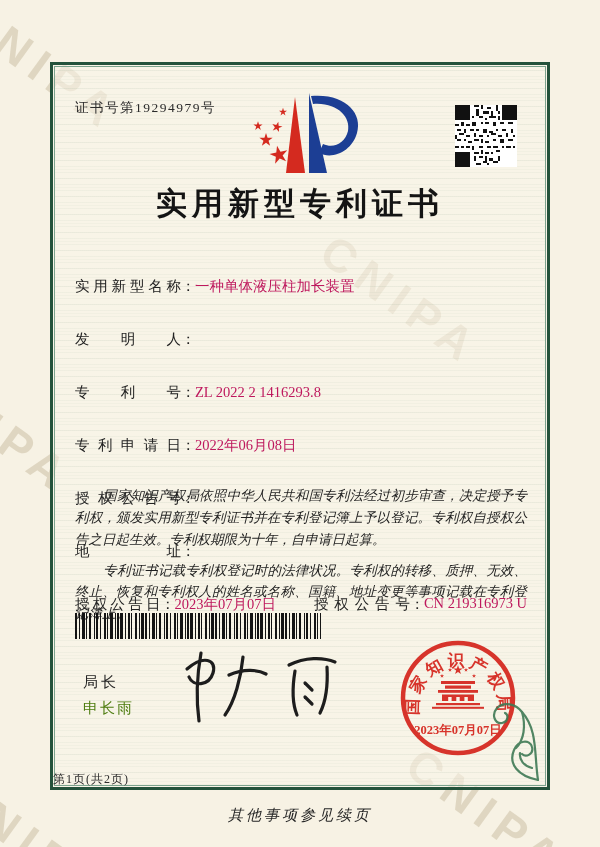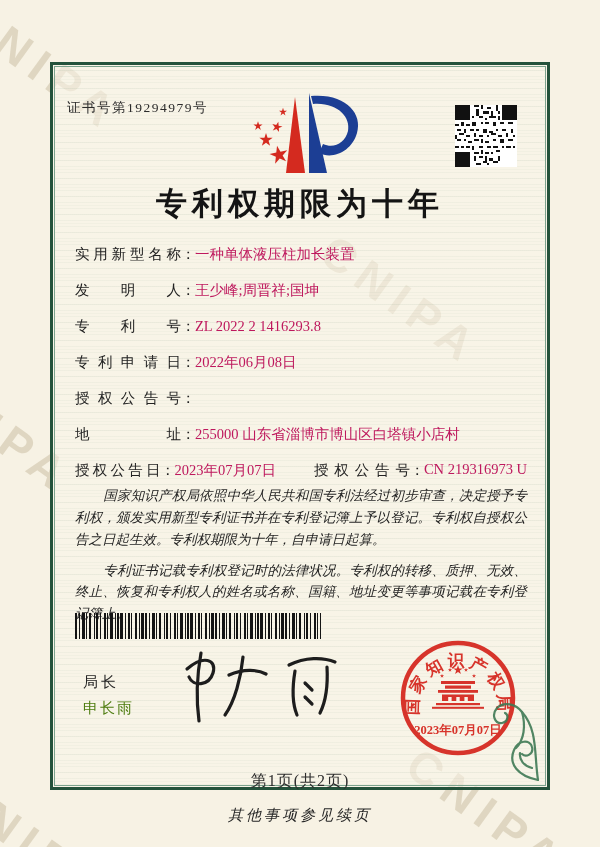--- a/index.html
+++ b/index.html
@@ -34,32 +34,32 @@
     background:rgba(250,246,234,0.55);
   }
   .frame-inner{
     position:absolute;inset:1px;
     border:1px solid #7ba28c;
     background:
       repeating-linear-gradient(0deg, rgba(110,145,120,0.06) 0 1px, rgba(0,0,0,0) 1px 6px),
       repeating-linear-gradient(0deg, rgba(0,0,0,0) 0 3px, rgba(110,145,120,0.045) 3px 4px, rgba(0,0,0,0) 4px 9px);
   }
   .cert-no{
-    position:absolute;left:14px;top:34px;
+    position:absolute;left:22px;top:34px;
     font-size:13.5px;letter-spacing:1.5px;color:#2b2b2b;
   }
   .logo{position:absolute;left:186px;top:26px;}
   .qr{position:absolute;left:402px;top:40px;}
   .doc-title{
     position:absolute;left:0;top:118px;width:100%;
     text-align:center;font-size:31px;font-weight:700;
     letter-spacing:5px;color:#141414;
   }
   .fields{position:absolute;left:22px;right:20px;top:180px;font-size:14.5px;}
-  .frow{display:flex;align-items:baseline;height:21px;margin-bottom:15px;white-space:nowrap;}
+  .frow{display:flex;align-items:baseline;height:21px;margin-bottom:15px;white-space:nowrap;margin-top:32px;}
   .flabel{
     display:inline-block;width:106px;
     text-align:justify;text-align-last:justify;
     -moz-text-align-last:justify;
   }
   .fcolon{display:inline-block;width:14px;}
   .fvalue{color:#be185d;}
   .grant-right{margin-left:38px;display:flex;align-items:flex-start;}
   .flabel.short{width:96px;}
   .paras{
@@ -79,21 +79,21 @@
     position:absolute;left:30px;top:634px;
     font-family:"Liberation Sans","DejaVu Sans",sans-serif;
     font-size:15px;font-weight:500;letter-spacing:2px;color:#4d7c0f;
   }
   .signature{position:absolute;left:118px;top:578px;}
   .seal{position:absolute;left:328px;top:556px;opacity:0.93;}
   .seal text{font-family:"Liberation Serif","DejaVu Serif",serif;}
   .ornament{position:absolute;right:3px;bottom:3px;opacity:0.9;}
   .page-info{
     position:absolute;left:0;top:706px;width:100%;
-    text-align:center;font-size:16px;letter-spacing:1px;color:#2d2d2d;
+    font-size:12px;letter-spacing:1px;color:#2d2d2d;
   }
   .continuation{
     position:absolute;z-index:1;left:0;top:806px;width:100%;
     text-align:center;font-size:15px;letter-spacing:3px;
     font-style:italic;color:#262626;
   }
 </style>
 </head>
 <body>
 
@@ -200,51 +200,49 @@
           <rect x="14" y="24" width="1" height="2"></rect>
           <rect x="16" y="25" width="2" height="1"></rect>
           <rect x="20" y="24" width="1" height="2"></rect>
         <rect x="10" y="27" width="2" height="1"></rect>
           <rect x="13" y="26" width="2" height="1"></rect>
           <rect x="15" y="27" width="1" height="1"></rect>
           <rect x="18" y="26" width="2" height="1"></rect>
       </g>
     </svg>
 
-    <div class="doc-title">专利权期限为十年</div>
+    <div class="doc-title">实用新型专利证书</div>
 
     <div class="fields">
       <div class="frow">
         <span class="flabel">实用新型名称</span>
           <span class="fcolon">：</span>
           <span class="fvalue">一种单体液压柱加长装置</span>
       </div>
       <div class="frow">
         <span class="flabel">发明人</span>
           <span class="fcolon">：</span>
-          <span class="fvalue">王少峰;周晋祥;国坤</span>
       </div>
       <div class="frow">
         <span class="flabel">专利号</span>
           <span class="fcolon">：</span>
           <span class="fvalue">ZL 2022 2 1416293.8</span>
       </div>
       <div class="frow">
         <span class="flabel">专利申请日</span>
           <span class="fcolon">：</span>
           <span class="fvalue">2022年06月08日</span>
       </div>
       <div class="frow">
         <span class="flabel">授权公告号</span>
           <span class="fcolon">：</span>
       </div>
       <div class="frow">
         <span class="flabel">地址</span>
           <span class="fcolon">：</span>
-          <span class="fvalue">255000 山东省淄博市博山区白塔镇小店村</span>
       </div>
       <div class="frow">
         <span class="flabel">授权公告日</span>
           <span class="fcolon">：</span>
           <span class="fvalue">2023年07月07日</span>
         <span class="grant-right">
           <span class="flabel short">授权公告号</span>
             <span class="fcolon">：</span>
             <span class="fvalue">CN 219316973 U</span>
         </span>

